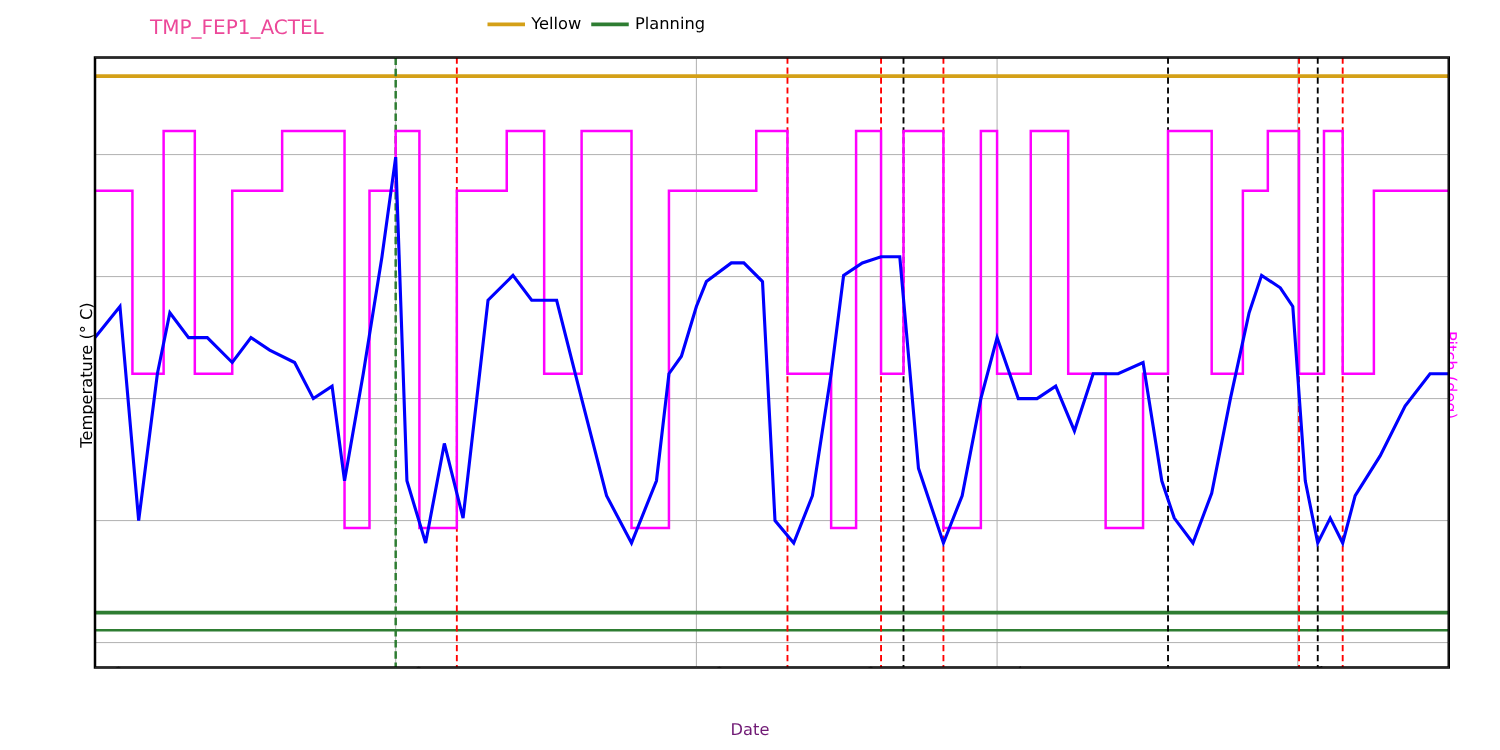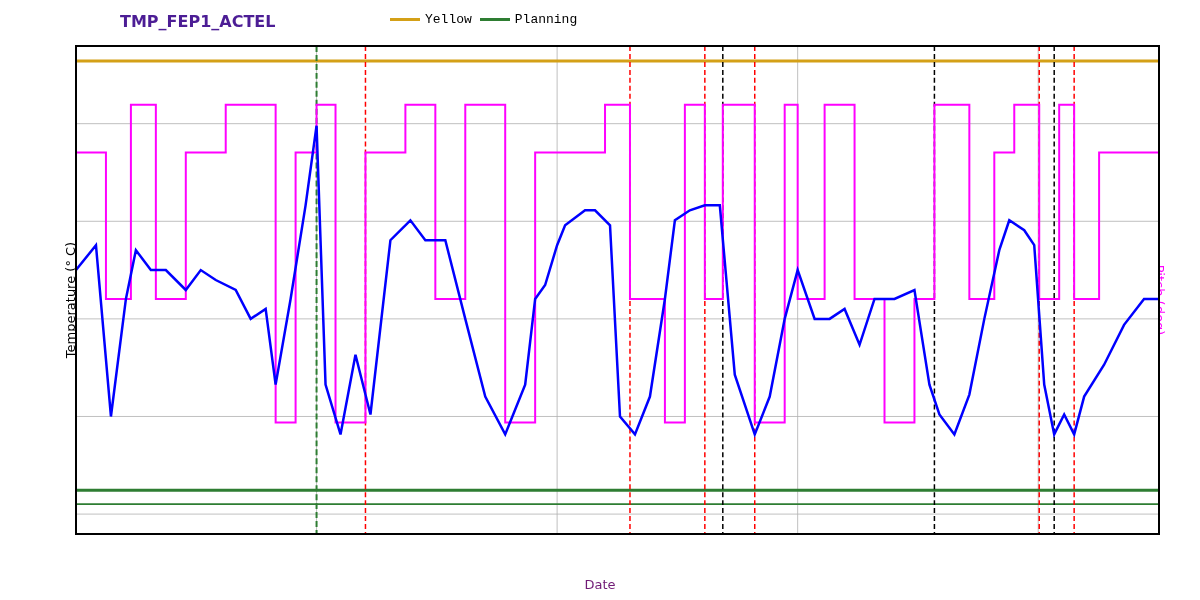--- a/index.html
+++ b/index.html
@@ -15,32 +15,31 @@
       height: 600px;
       position: relative;
       background: #fff;
       padding: 20px 20px 60px 80px;
     }
     .chart-title {
       position: absolute;
       top: 12px;
       left: 120px;
       font-size: 16px;
-      font-weight: bold;
-      color: #4c1d95;
+      font-weight: normal;
+      color: #ec4899;
     }
     .legend {
       position: absolute;
       top: 12px;
       left: 390px;
       display: flex;
       align-items: center;
       gap: 8px;
       font-size: 13px;
-      font-family: Liberation Mono, monospace;
     }
     .legend-item {
       display: flex;
       align-items: center;
       gap: 5px;
     }
     .legend-line {
       width: 30px;
       height: 2px;
     }

